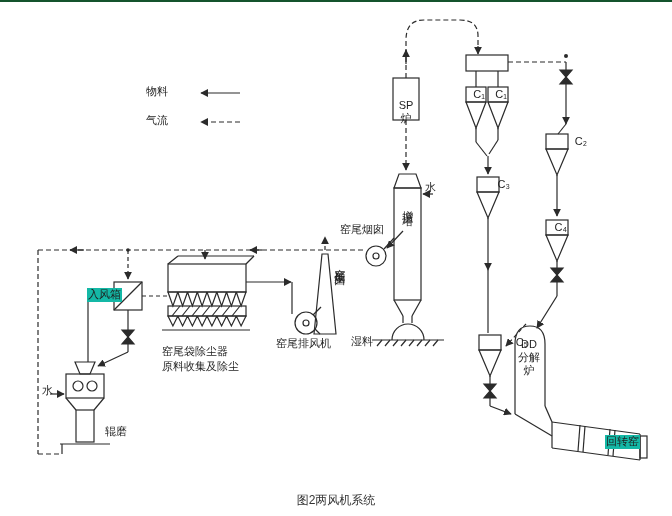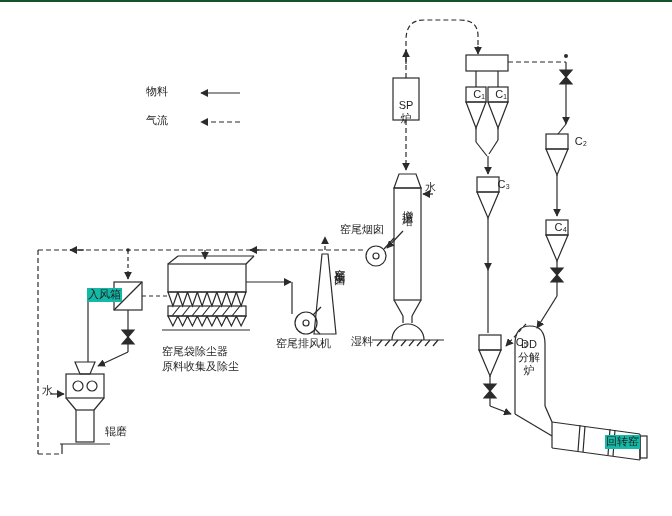--- a/index.html
+++ b/index.html
@@ -246,13 +246,14 @@
   <div class="lbl" style="left:162px;top:343px">窑尾袋除尘器</div>
   <div class="lbl" style="left:162px;top:358px">原料收集及除尘</div>
 
   <div class="lbl onwhite" style="left:87px;top:286px">入风箱</div>
   <div class="lbl" style="left:42px;top:382px">水</div>
   <div class="lbl" style="left:105px;top:423px">辊磨</div>
 
   <div class="lbl wrap" style="left:517px;top:336px;width:24px">DD分解炉</div>
   <div class="lbl onwhite" style="left:605px;top:433px">回转窑</div>
 
+  <div class="caption">图2两风机系统</div>
 </div>
 
 </body></html>

